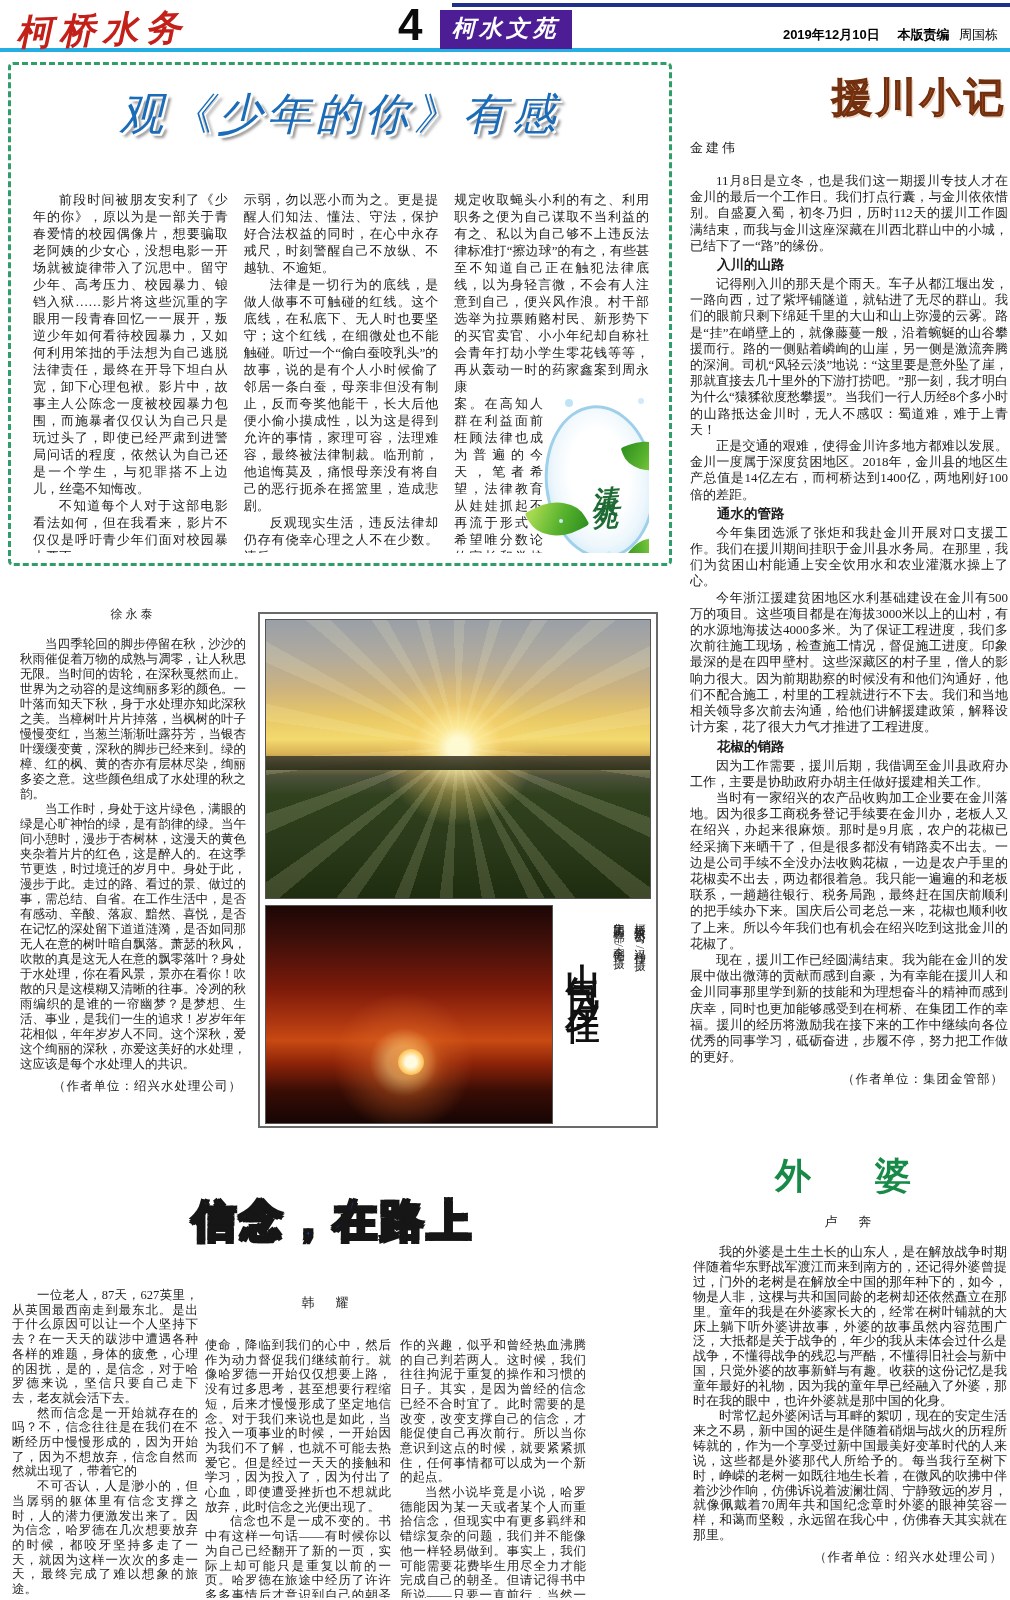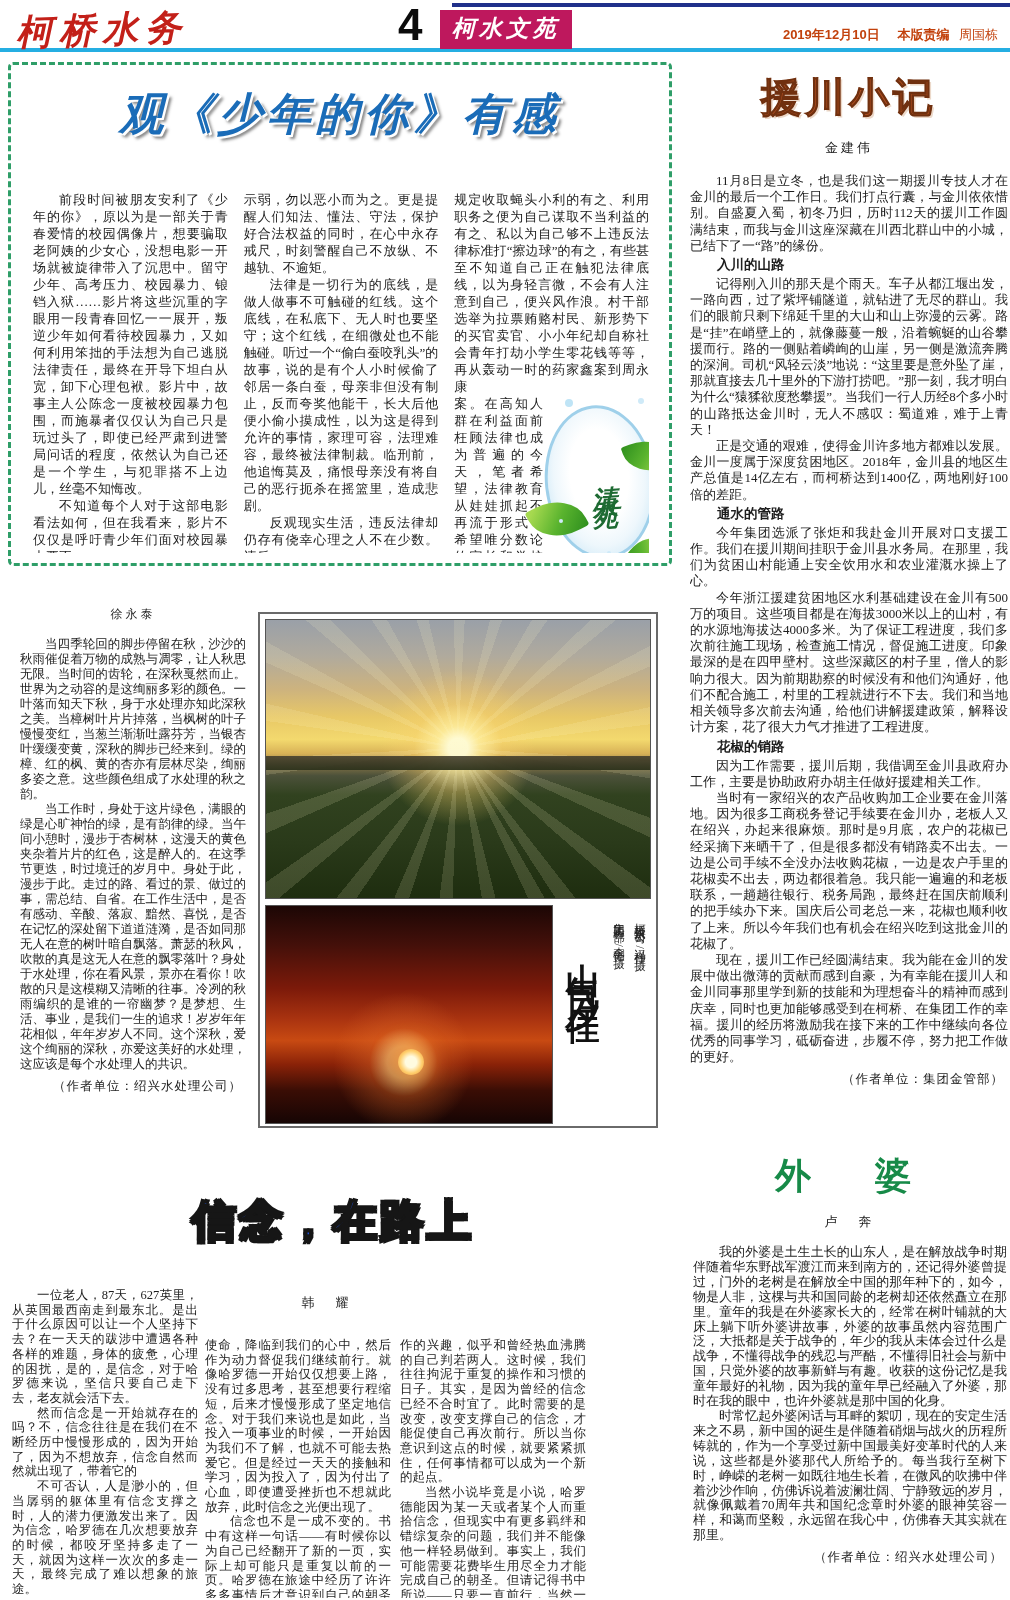--- a/index.html
+++ b/index.html
@@ -6,31 +6,31 @@
   .page { position:relative; width:1010px; height:1600px; margin:0 auto; background:#ffffff;
           overflow:hidden; font-family:"Liberation Serif","DejaVu Serif",serif; color:#1d1d1d; }
 
   
   .masthead { position:absolute; left:16px; top:6px; font-size:36px; font-weight:bold; font-style:italic;
               color:#c32019; letter-spacing:7px; transform:rotate(-2deg); }
   .rule-navy { position:absolute; left:452px; top:3px; width:558px; height:4px; background:#20308a; }
   .rule-cyan { position:absolute; left:0; top:48px; width:1010px; height:4px; background:#25aee2; }
   .pagenum { position:absolute; left:398px; top:0px; font-family:"Liberation Sans",sans-serif;
              font-size:44px; font-weight:bold; color:#0b0b0b; }
-  .section-badge { position:absolute; left:440px; top:10px; background:#be185d; color:#fff;
+  .section-badge { position:absolute; left:440px; top:10px; background:#4c1d95; color:#fff;
                    font-style:italic; font-weight:bold; font-size:23px; letter-spacing:4px; padding:3px 12px 5px; }
   .dateline { position:absolute; right:12px; top:26px; font-family:"Liberation Sans",sans-serif;
-              font-size:13px; font-weight:bold; color:#c2410c; }
+              font-size:13px; font-weight:bold; color:#000000; }
   .dateline .editor-name { font-weight:normal; font-family:"Liberation Serif",serif; margin-left:6px; }
   .dateline .lbl { margin-left:14px; }
 
   
   .sn-box { position:absolute; left:8px; top:62px; width:664px; height:504px; box-sizing:border-box;
             border:3px dashed #2f9e68; border-radius:5px; }
-  .sn-title { position:absolute; left:0; right:0; top:20px; text-align:center; font-size:44px; font-weight:bold;
+  .sn-title { position:absolute; left:0; right:0; top:20px; text-align:center; font-size:44px; font-weight:normal;
               font-style:italic; color:#1a6cb8; letter-spacing:5px;
               text-shadow:2px 2px 0 #ffffff, 4px 4px 3px rgba(30,30,30,.55); }
   .sn-author { position:absolute; left:0; right:0; top:92px; text-align:center; font-size:13px; letter-spacing:3px; }
   .sn-cols { position:absolute; left:22px; right:20px; top:126px; bottom:10px; display:flex; gap:16px; }
   .sn-col { flex:1; overflow:hidden; }
   .sn-col p { margin:0; font-size:13px; line-height:17px; text-align:justify; text-indent:2em; }
   .sn-col p.cont { text-indent:0; }
 
   
   .qsy-wrap { float:right; width:112px; height:172px; position:relative; margin:2px -10px 0 4px; }
@@ -44,24 +44,24 @@
   .leaf3 { width:38px; height:28px; right:-4px; bottom:2px; transform:rotate(120deg); }
   .qsy-drops { position:absolute; width:8px; height:8px; border-radius:50%; background:#bfe4f6; top:2px; left:18px;
                box-shadow:72px -2px 0 -1px #cfeaf8, 92px 28px 0 -2px #bfe4f6, -8px 118px 0 -2px #cfeaf8,
                           94px 120px 0 -1px #bfe4f6, 40px 150px 0 -2px #cfeaf8; }
   .qsy-text { position:absolute; left:50%; top:82px; transform:translate(-50%,-50%) rotate(-4deg);
               writing-mode:vertical-rl; font-size:25px; font-weight:bold; font-style:italic;
               color:#1e6b33; letter-spacing:9px; }
 
   
   .yc { position:absolute; left:690px; top:64px; width:318px; height:1022px; overflow:hidden; }
-  .yc-title { text-align:center; font-family:"Liberation Sans",sans-serif; font-size:40px; font-weight:bold;
+  .yc-title { text-align:right; font-family:"Liberation Sans",sans-serif; font-size:40px; font-weight:bold;
               color:#ad4c1e; letter-spacing:4px; -webkit-text-stroke:1px #70300f;
               text-shadow:2px 2px 0 #ecd9ca; margin:6px 0 14px; }
-  .yc-author { text-align:center; font-size:13px; letter-spacing:3px; margin-bottom:16px; }
+  .yc-author { font-size:13px; letter-spacing:3px; margin-bottom:16px; }
   .yc p { margin:0; font-size:13px; line-height:16.2px; text-align:justify; text-indent:2em; }
   .yc h4 { margin:2px 0; font-family:"Liberation Sans",sans-serif; font-size:13.5px; font-weight:bold;
            text-indent:2em; }
   .unit { text-align:right; font-size:12.5px; letter-spacing:1px; padding-right:4px; margin-top:6px; }
 
   
   .aq { position:absolute; left:20px; top:606px; width:226px; height:562px; overflow:hidden; }
   .aq-title { text-align:center; font-size:30px; font-weight:bold; color:#a0521c; letter-spacing:8px; margin:8px 0 14px; }
   .aq-author { text-align:center; font-size:12px; letter-spacing:3px; margin-bottom:14px; }
   .aq p { margin:0; font-size:12.5px; line-height:15px; text-align:justify; text-indent:2em; }

